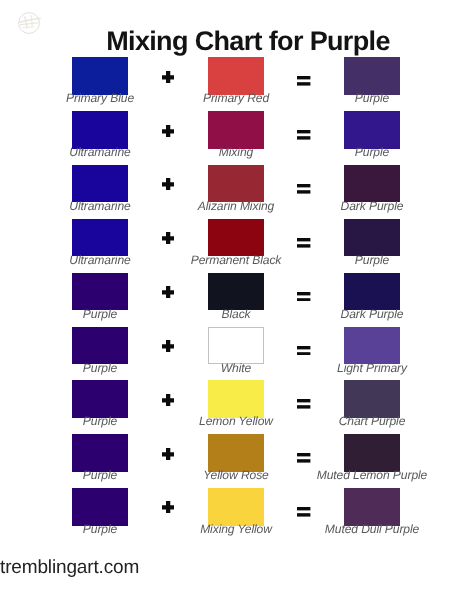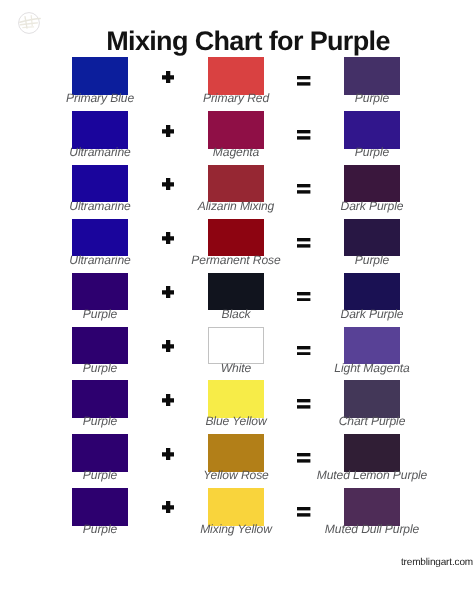--- a/index.html
+++ b/index.html
@@ -27,22 +27,22 @@
   .swatch.is-white{border:1px solid #c2c2c2;width:54px;height:35.5px;}
 
   .label{position:absolute;left:-10px;top:34px;width:120px;text-align:center;
          font-size:12.1px;color:#58595b;line-height:14px;
          white-space:nowrap;letter-spacing:-0.1px;font-style:italic;}
 
   .op{position:absolute;line-height:0;}
   .op.plus{left:162px;top:13.4px;width:12.1px;height:12.1px;}
   .op.eq{left:297px;top:19.1px;width:14px;height:9.6px;}
 
-  #footer{position:absolute;left:0;top:557px;width:473px;text-align:right;
-          font-size:10px;color:#232323;letter-spacing:-0.15px;}
+  #footer{position:absolute;left:0;top:557px;width:473px;text-align:left;
+          font-size:19px;color:#232323;letter-spacing:-0.15px;}
 </style>
 </head>
 <body>
 
 <div id="watermark">
   <svg viewBox="0 0 24 24" width="24" height="24" aria-hidden="true">
     <circle cx="12" cy="12" r="10.4" fill="none" stroke="#c8c5c8" stroke-width="1.0"></circle>
     <path d="M2.9 11.2 C6.4 10.0 10.8 9.0 15.0 8.4 C18.4 7.9 21.0 7.6 23.2 7.6" fill="none" stroke="#d6d2c2" stroke-width="1.5" stroke-linecap="round"></path>
     <path d="M3.6 13.8 C7.2 13.2 12.0 12.6 16.6 12.2 L20.6 11.9" fill="none" stroke="#dbd7c6" stroke-width="1.4" stroke-linecap="round"></path>
     <path d="M5.8 16.7 C9.2 16.3 13.2 16.0 16.6 15.9" fill="none" stroke="#e1ddcd" stroke-width="1.2" stroke-linecap="round"></path>
@@ -84,21 +84,21 @@
       <div class="swatch" style="background-color: rgb(26, 5, 156);"></div>
       <div class="label">Ultramarine</div>
     </div>
     <div class="op plus">
       <svg width="12.1" height="12.1" viewBox="0 0 12.1 12.1" aria-hidden="true">
           <path d="M4.0 0h4.3v4.2h3.8v4.2h-3.8v3.7h-4.3v-3.7h-4.0v-4.2h4.0z" fill="#0b0b0b"></path>
         </svg>
     </div>
     <div class="cell col1">
       <div class="swatch" style="background-color: rgb(143, 15, 70);"></div>
-      <div class="label">Magenta</div>
+      <div class="label">Mixing</div>
     </div>
     <div class="op eq">
       <svg width="14" height="9.6" viewBox="0 0 14 9.6" aria-hidden="true">
           <rect x="0" y="0" width="13.4" height="3.4" fill="#0b0b0b"></rect>
           <rect x="0" y="6.2" width="13.4" height="3.4" fill="#0b0b0b"></rect>
         </svg>
     </div>
     <div class="cell col2">
       <div class="swatch" style="background-color: rgb(49, 22, 140);"></div>
       <div class="label">Purple</div>
@@ -134,21 +134,21 @@
       <div class="swatch" style="background-color: rgb(26, 5, 156);"></div>
       <div class="label">Ultramarine</div>
     </div>
     <div class="op plus">
       <svg width="12.1" height="12.1" viewBox="0 0 12.1 12.1" aria-hidden="true">
           <path d="M4.0 0h4.3v4.2h3.8v4.2h-3.8v3.7h-4.3v-3.7h-4.0v-4.2h4.0z" fill="#0b0b0b"></path>
         </svg>
     </div>
     <div class="cell col1">
       <div class="swatch" style="background-color: rgb(141, 4, 17);"></div>
-      <div class="label">Permanent Rose</div>
+      <div class="label">Permanent Black</div>
     </div>
     <div class="op eq">
       <svg width="14" height="9.6" viewBox="0 0 14 9.6" aria-hidden="true">
           <rect x="0" y="0" width="13.4" height="3.4" fill="#0b0b0b"></rect>
           <rect x="0" y="6.2" width="13.4" height="3.4" fill="#0b0b0b"></rect>
         </svg>
     </div>
     <div class="cell col2">
       <div class="swatch" style="background-color: rgb(40, 23, 68);"></div>
       <div class="label">Purple</div>
@@ -194,36 +194,36 @@
       <div class="label">White</div>
     </div>
     <div class="op eq">
       <svg width="14" height="9.6" viewBox="0 0 14 9.6" aria-hidden="true">
           <rect x="0" y="0" width="13.4" height="3.4" fill="#0b0b0b"></rect>
           <rect x="0" y="6.2" width="13.4" height="3.4" fill="#0b0b0b"></rect>
         </svg>
     </div>
     <div class="cell col2">
       <div class="swatch" style="background-color: rgb(88, 65, 150);"></div>
-      <div class="label">Light Magenta</div>
+      <div class="label">Light Primary</div>
     </div>
   </div>
   <div class="row">
     <div class="cell col0">
       <div class="swatch" style="background-color: rgb(45, 0, 111);"></div>
       <div class="label">Purple</div>
     </div>
     <div class="op plus">
       <svg width="12.1" height="12.1" viewBox="0 0 12.1 12.1" aria-hidden="true">
           <path d="M4.0 0h4.3v4.2h3.8v4.2h-3.8v3.7h-4.3v-3.7h-4.0v-4.2h4.0z" fill="#0b0b0b"></path>
         </svg>
     </div>
     <div class="cell col1">
       <div class="swatch" style="background-color: rgb(247, 236, 72);"></div>
-      <div class="label">Blue Yellow</div>
+      <div class="label">Lemon Yellow</div>
     </div>
     <div class="op eq">
       <svg width="14" height="9.6" viewBox="0 0 14 9.6" aria-hidden="true">
           <rect x="0" y="0" width="13.4" height="3.4" fill="#0b0b0b"></rect>
           <rect x="0" y="6.2" width="13.4" height="3.4" fill="#0b0b0b"></rect>
         </svg>
     </div>
     <div class="cell col2">
       <div class="swatch" style="background-color: rgb(67, 55, 88);"></div>
       <div class="label">Chart Purple</div>

